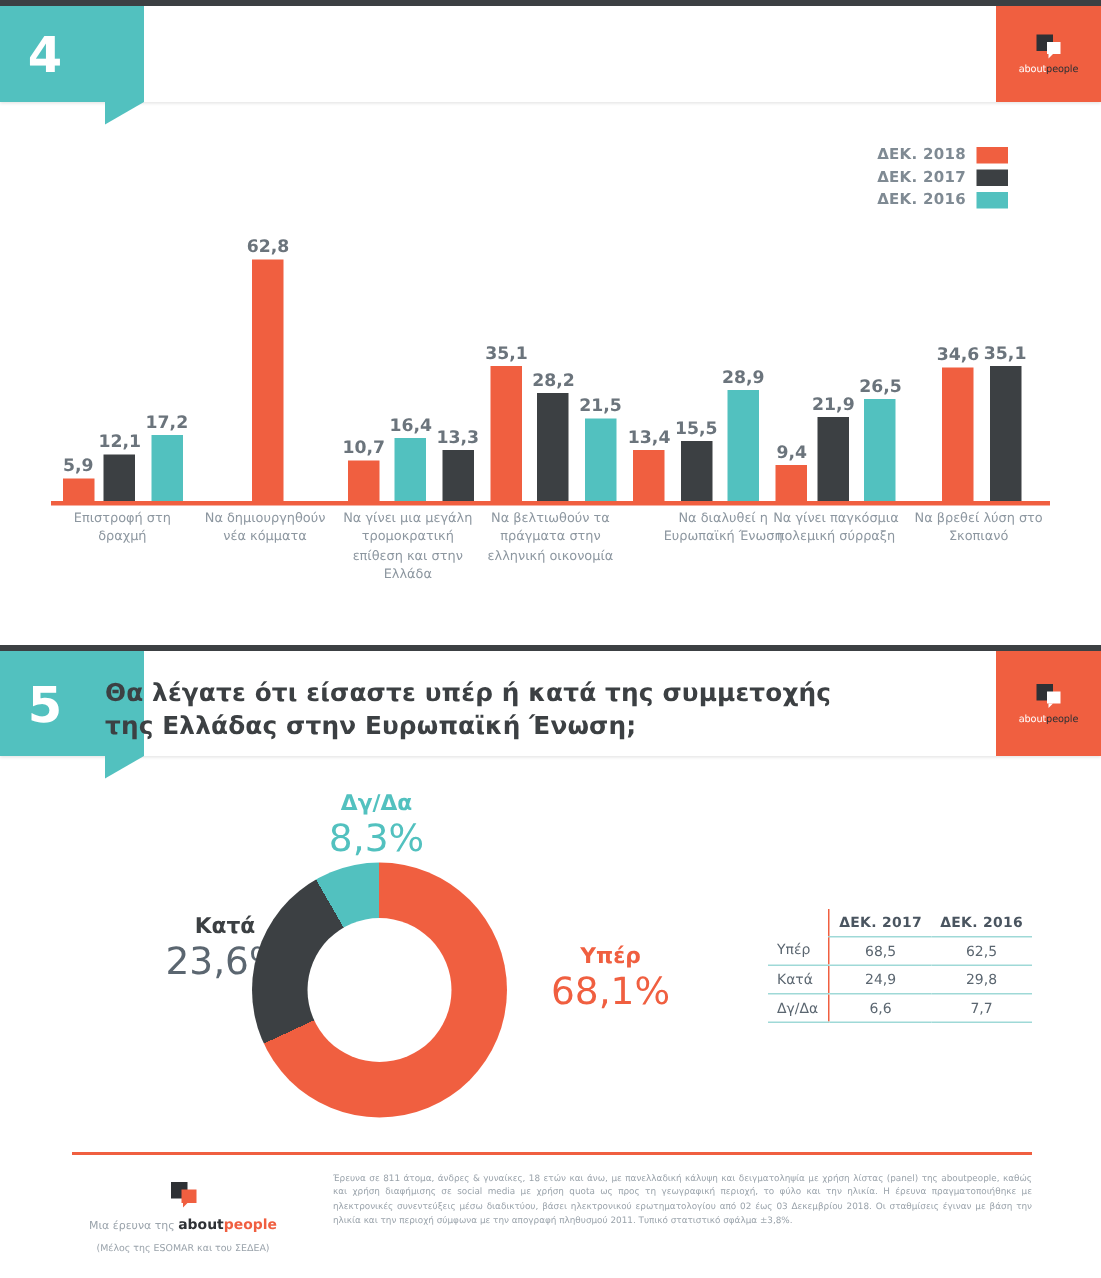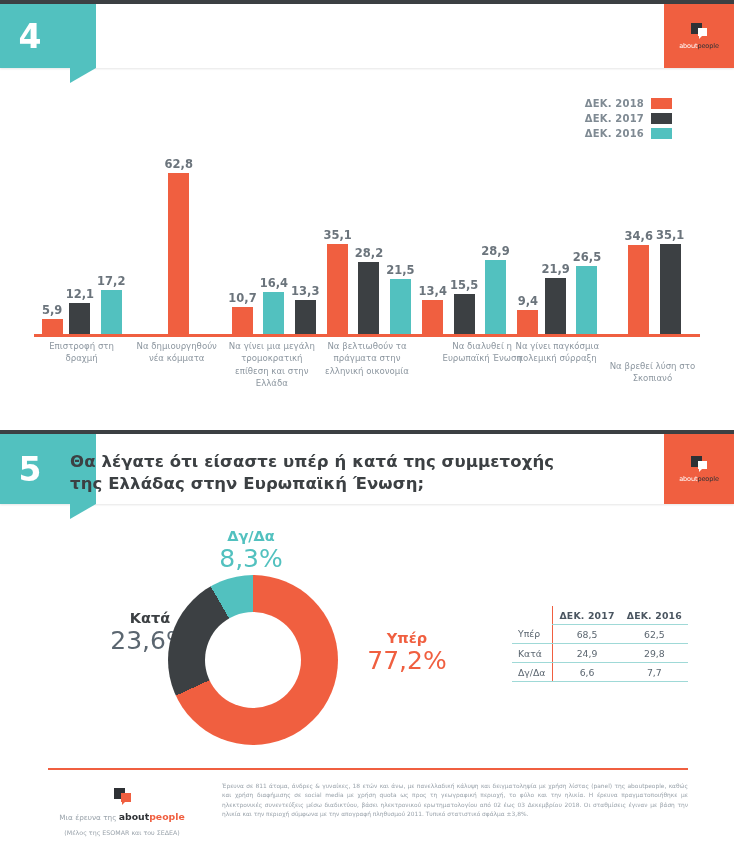--- a/index.html
+++ b/index.html
@@ -281,21 +281,21 @@
         </div>
       </div>
     <div class="baseline"></div>
     <div class="xlabels" id="xlabels">
         <div class="xlabel" style="left: 0px; width: 95.1429px;">Επιστροφή στη δραχμή</div>
         <div class="xlabel" style="left: 95.1429px; width: 95.1429px;">Να δημιουργηθούν νέα κόμματα</div>
         <div class="xlabel" style="left: 190.286px; width: 95.1429px;">Να γίνει μια μεγάλη τρομοκρατική επίθεση και στην Ελλάδα</div>
         <div class="xlabel" style="left: 285.429px; width: 95.1429px;">Να βελτιωθούν τα πράγματα στην ελληνική οικονομία</div>
         <div class="xlabel" style="left: 380.571px; width: 95.1429px; margin-left: 20px;">Να διαλυθεί η Ευρωπαϊκή Ένωση</div>
         <div class="xlabel" style="left: 475.714px; width: 95.1429px;">Να γίνει παγκόσμια πολεμική σύρραξη</div>
-        <div class="xlabel" style="left: 570.857px; width: 95.1429px; margin-top: 20px;">Να βρεθεί λύση στο Σκοπιανό</div>
+        <div class="xlabel" style="left: 570.857px; width: 95.1429px;">Να βρεθεί λύση στο Σκοπιανό</div>
       </div>
   </div>
 
   <div class="section" style="top:430px;">
     <div class="hdr-rule"></div>
     <div class="hdr-band" style="height:70px;">
       <div class="hdr-white" style="height:70px;"></div>
       <div class="hdr-num" style="height:70px;">
         <span style="height:70px;">5</span>
       </div>
@@ -323,21 +323,21 @@
       <div class="v">8,3%</div>
     </div>
 
     <div class="cal cal-kata">
       <div class="k">Κατά</div>
       <div class="v">23,6%</div>
     </div>
 
     <div class="cal cal-yper">
       <div class="k">Υπέρ</div>
-      <div class="v">77,2%</div>
+      <div class="v">68,1%</div>
     </div>
 
     <div class="donut-wrap">
       <div class="donut" id="donut" style="background: conic-gradient(rgb(240, 95, 64) 0deg, rgb(240, 95, 64) 245.16deg, rgb(60, 64, 67) 245.16deg, rgb(60, 64, 67) 330.12deg, rgb(82, 193, 191) 330.12deg, rgb(82, 193, 191) 360deg);"></div>
       <div class="donut-hole"></div>
     </div>
 
     <div class="tbl">
       <table>
         <thead>

